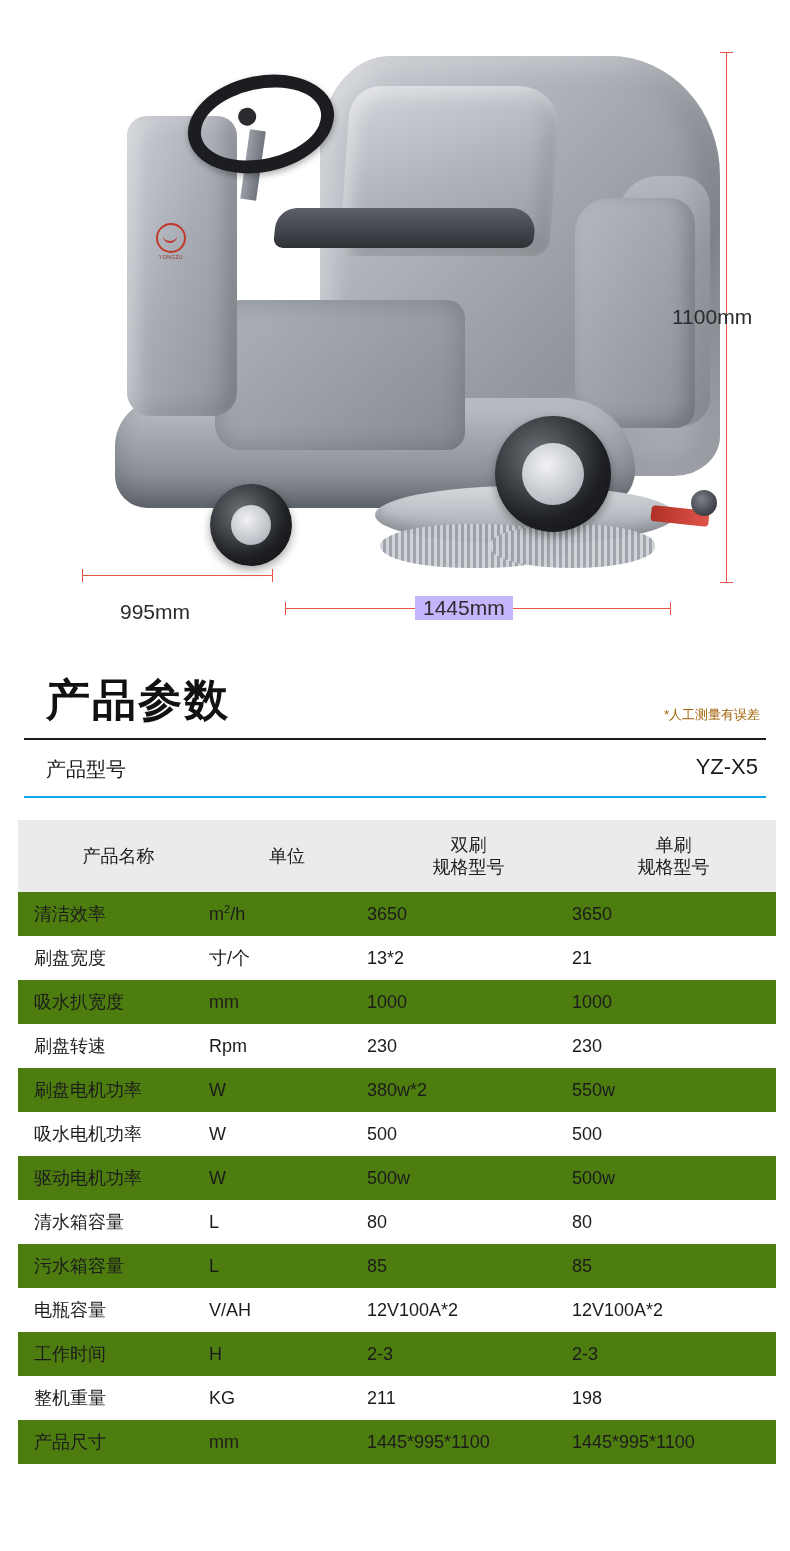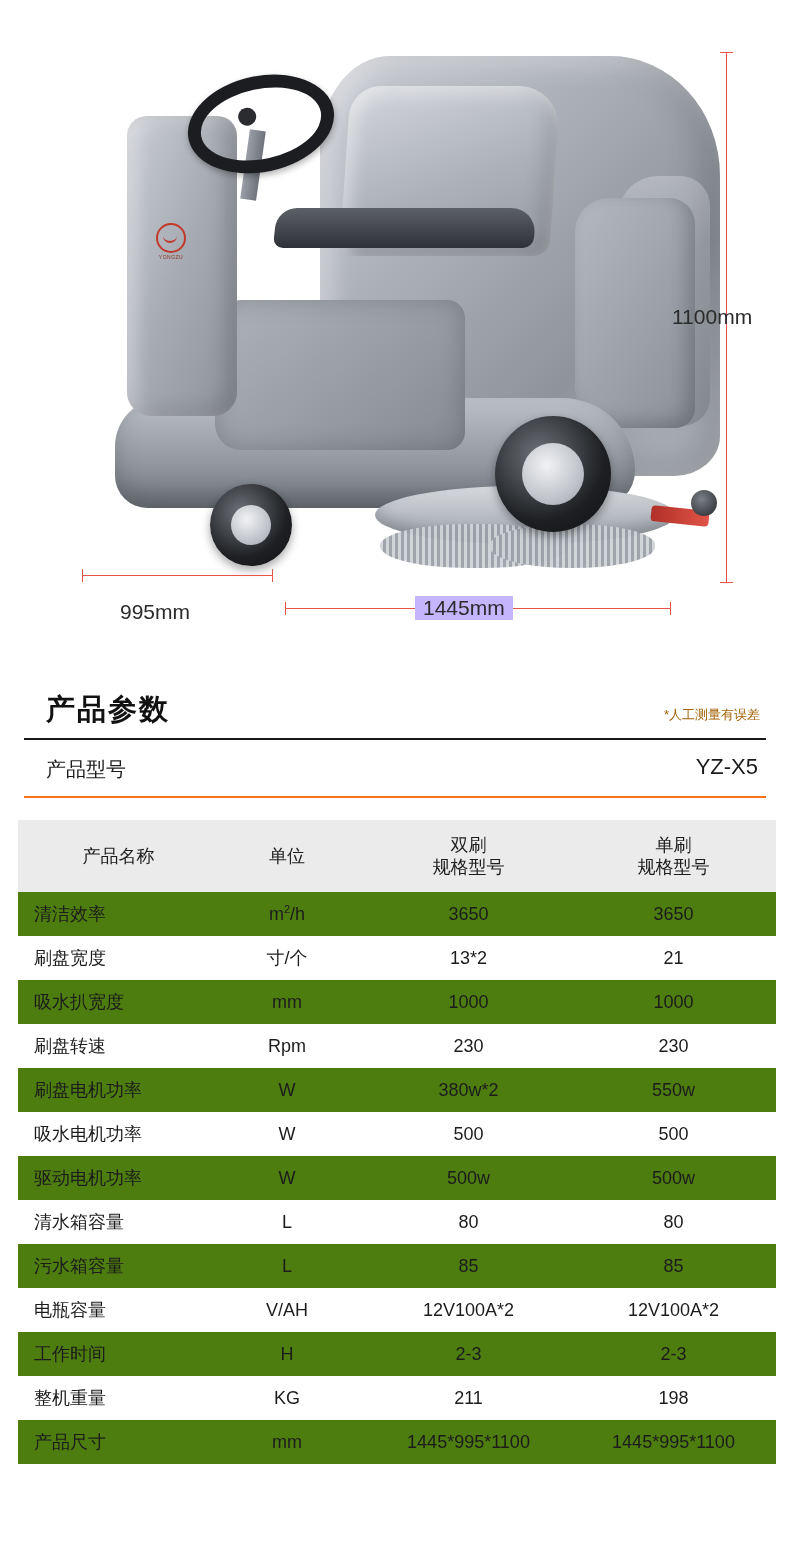--- a/index.html
+++ b/index.html
@@ -272,36 +272,36 @@
   .spec-head {
     position: relative;
     height: 66px;
     border-bottom: 2px solid #1a1a1a;
     margin: 0 6px;
   }
   .spec-title {
     position: absolute;
     left: 22px;
     bottom: 8px;
-    font-size: 29px;
+    font-size: 44px;
     font-weight: bold;
     letter-spacing: 2px;
     color: #111;
   }
   .spec-note {
     position: absolute;
     right: 6px;
     bottom: 14px;
     font-size: 13px;
     color: #a16207;
   }
   .model-row {
     position: relative;
     height: 56px;
-    border-bottom: 2px solid #f97316;
+    border-bottom: 2px solid #0ea5e9;
     margin: 0 6px;
   }
   .model-label {
     position: absolute;
     left: 22px;
     top: 16px;
     font-size: 20px;
     color: #1a1a1a;
   }
   .model-value {
@@ -330,21 +330,21 @@
     height: 70px;
     line-height: 1.25;
     vertical-align: middle;
   }
   table.spec-table thead th.c0 {
     text-align: center;
     padding-left: 12px;
   }
   table.spec-table tbody td {
     height: 42px;
-    text-align: center;
+    text-align: left;
     vertical-align: middle;
   }
   table.spec-table tbody td.c0 {
     text-align: left;
     padding-left: 16px;
   }
   table.spec-table tbody tr.odd td { background: #4d7c0f; }
   table.spec-table tbody tr.even td { background: #ffffff; }
   .col0 { width: 190px; }
   .col1 { width: 158px; }

